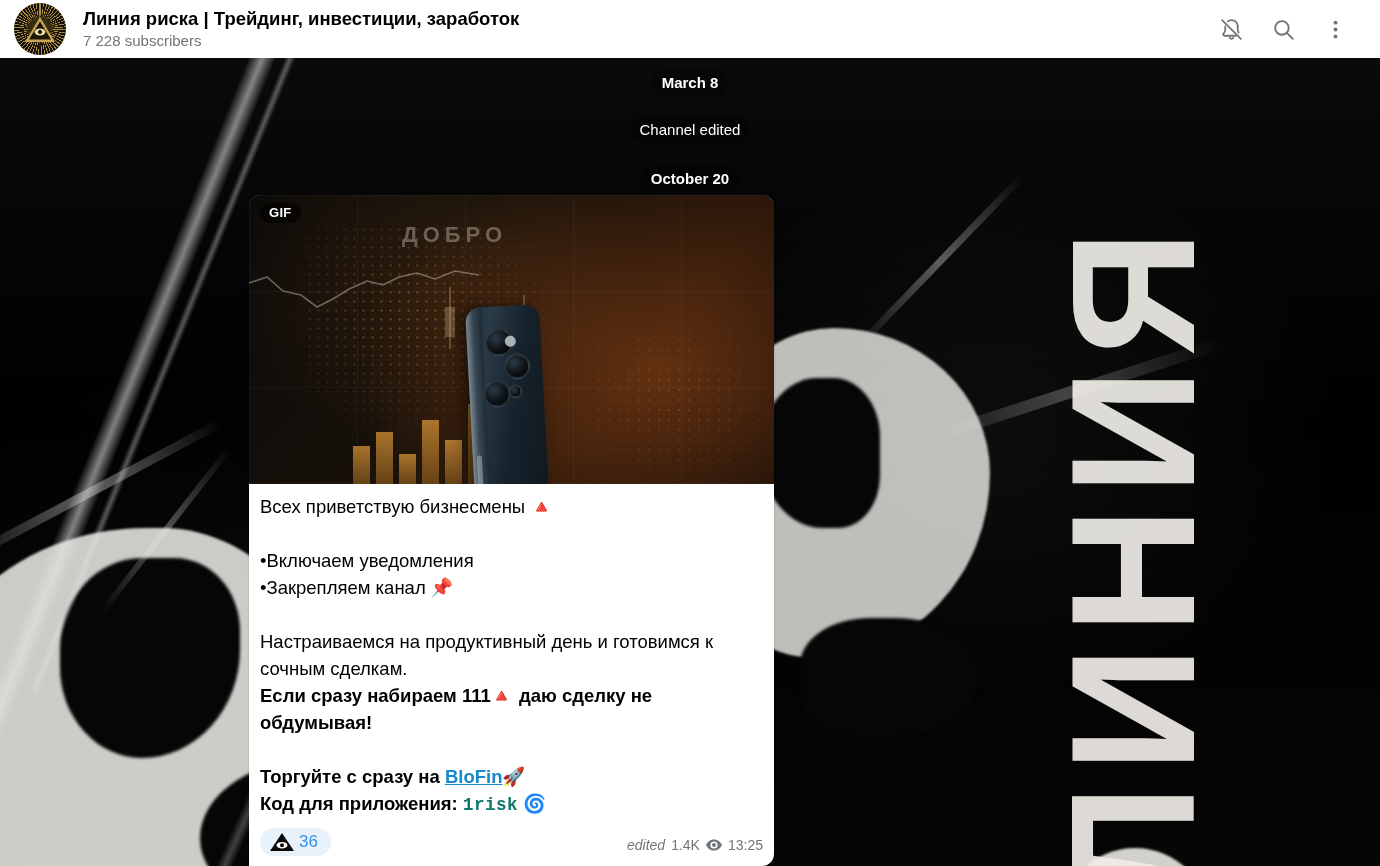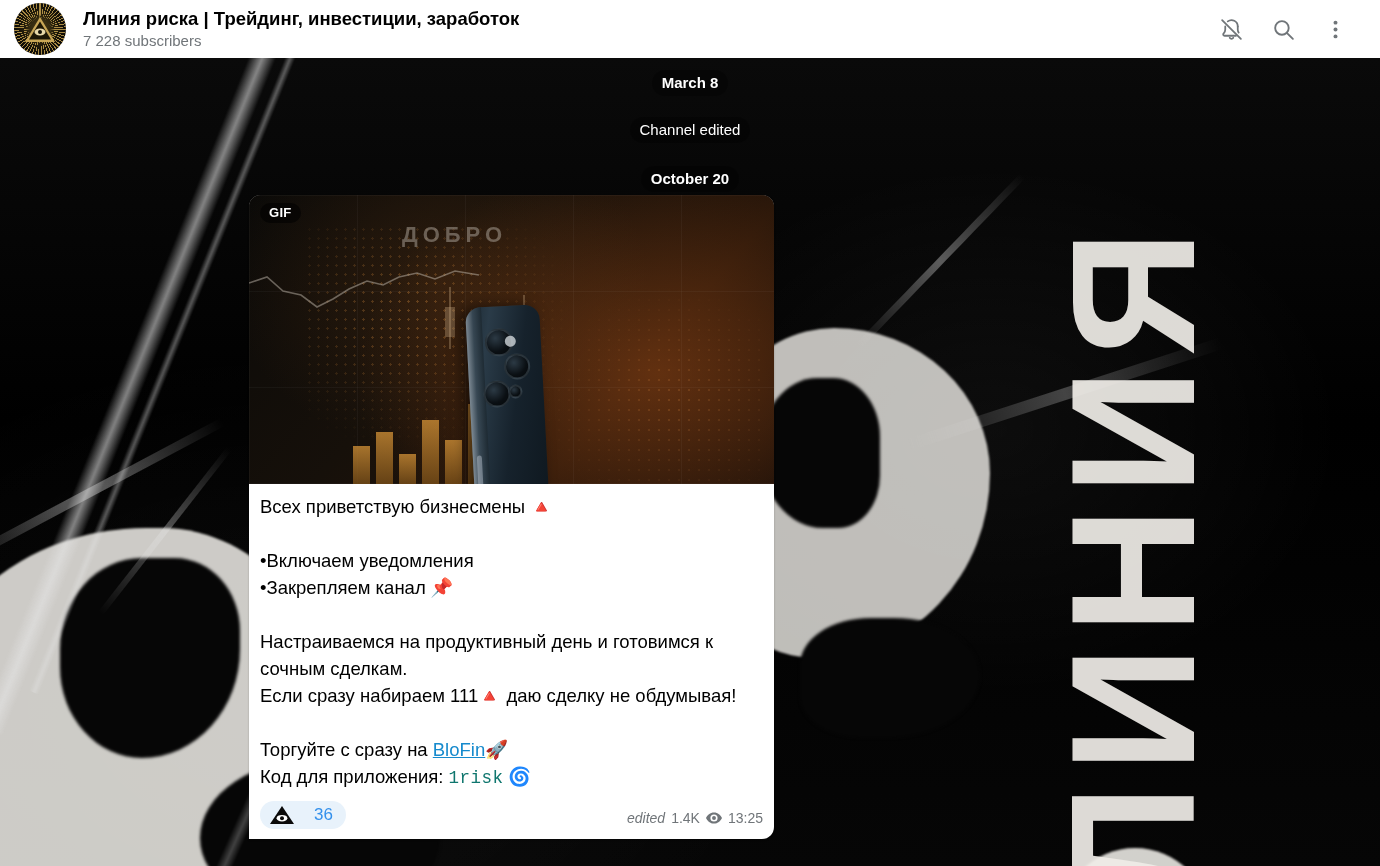--- a/index.html
+++ b/index.html
@@ -337,21 +337,21 @@
   
   .msg-text {
     padding: 9px 14px 0 11px;
     color: #000000;
     font-size: 18.5px;
     line-height: 27px;
     word-wrap: break-word;
   }
   .msg-text p { margin: 0; }
   .msg-text .gap { height: 27px; }
-  .msg-text .b { font-weight: normal; }
+  .msg-text .b { font-weight: bold; }
   .msg-text a.link {
     color: #168acd;
     text-decoration: underline;
   }
   .msg-text .code {
     font-family: "Liberation Mono", monospace;
     color: #0f766e;
     font-size: 17.5px;
     letter-spacing: .5px;
   }
@@ -360,21 +360,21 @@
   
   .msg-bottom {
     display: flex;
     align-items: flex-end;
     justify-content: space-between;
     padding: 9px 11px 10px 11px;
   }
   .reaction {
     display: inline-flex;
     align-items: center;
-    gap: 19px;
+    gap: 4px;
     background: #e8f2fb;
     border-radius: 16px;
     padding: 4px 13px 4px 9px;
     cursor: pointer;
   }
   .reaction .pyr { display: block; }
   .reaction .cnt {
     color: #3390ec;
     font-size: 17px;
     font-weight: normal;

